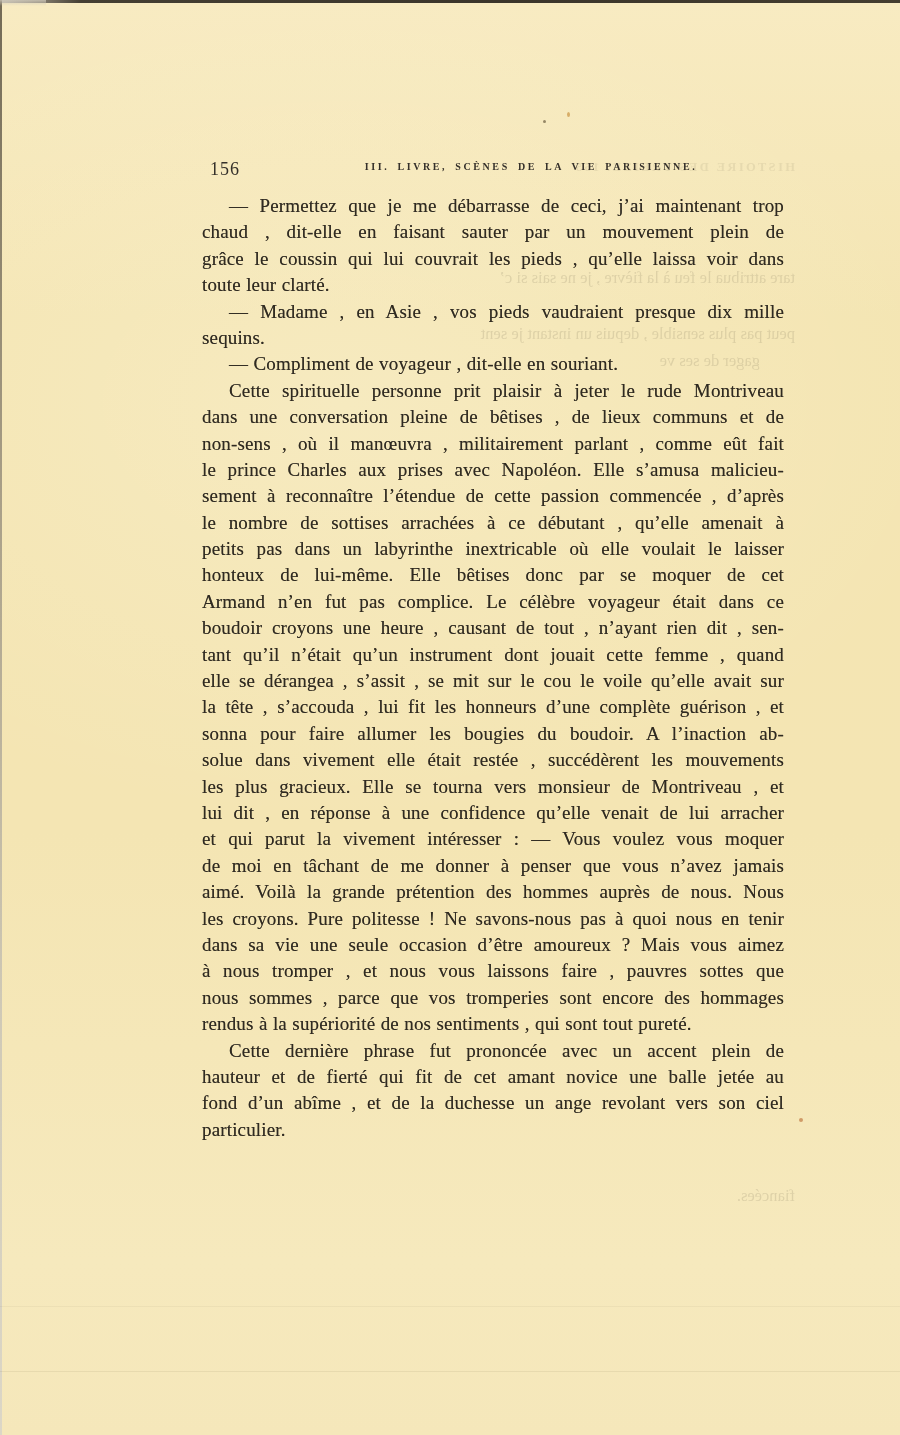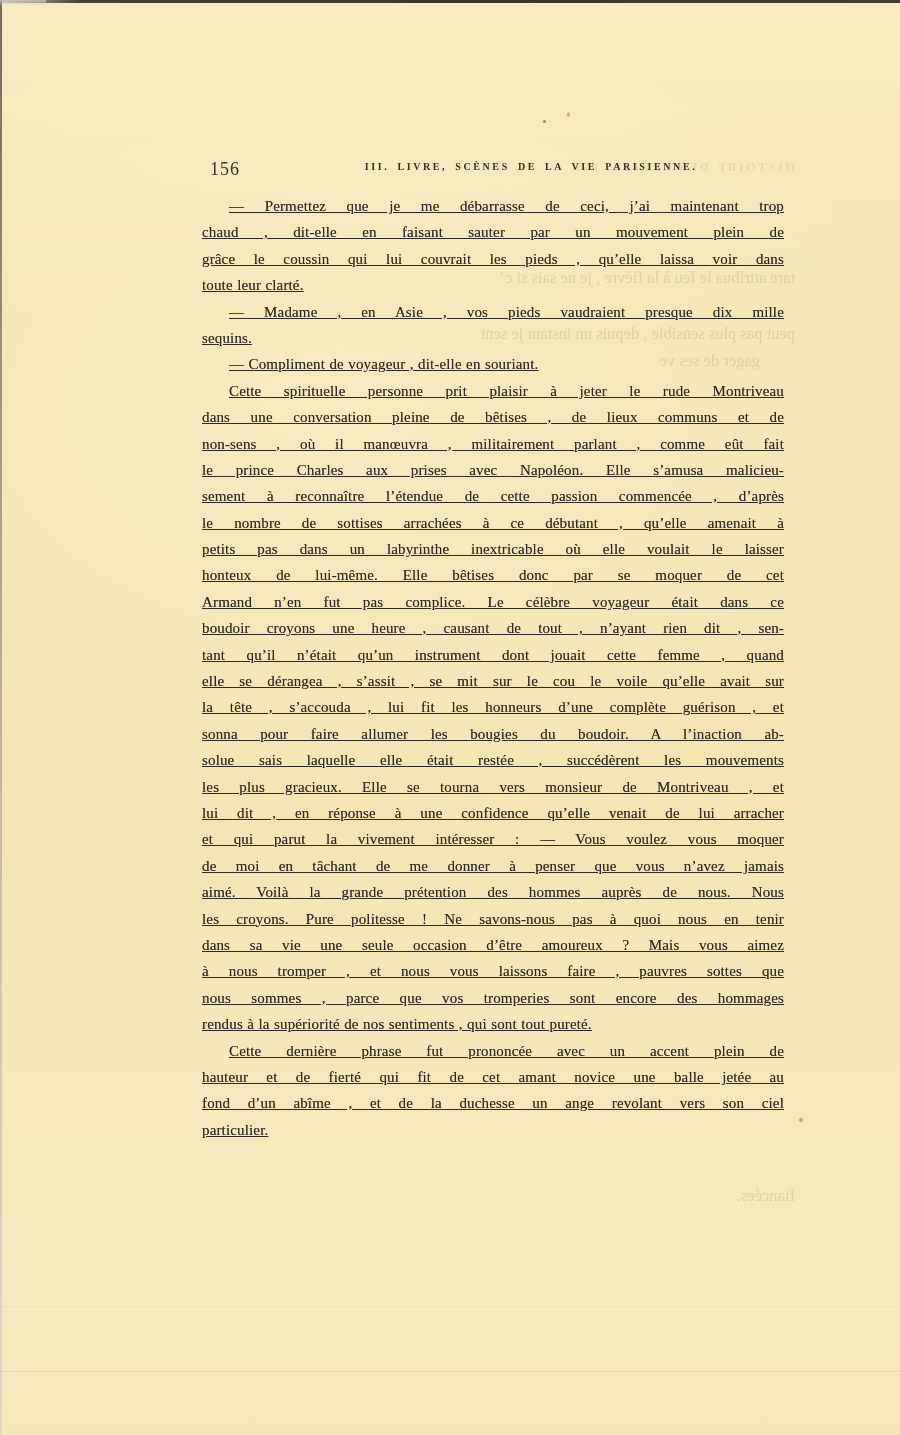--- a/index.html
+++ b/index.html
@@ -45,32 +45,31 @@
     text-align: center;
     font-size: 10px; font-weight: bold; letter-spacing: 2.6px;
     word-spacing: 3px;
     color: #35302a;
   }
   
   .text-block {
     position: absolute; top: 193px; left: 202px; width: 582px;
   }
   .line {
-    font-size: 15px;
+    font-size: 19px;
     line-height: 26.4px;
     height: 26.4px;
     text-align: justify;
     text-align-last: justify;
     word-spacing: 0.5px;
     letter-spacing: 0.15px;
     white-space: normal;
     overflow: hidden;
     color: #2f2a21;
     text-shadow: 0 0 0.4px rgba(47,42,33,0.55);
-    text-decoration: underline;
   }
   .line.end { text-align-last: left; }
   .line.indent { text-indent: 27px; }
   
   .ghost {
     position: absolute;
     transform: scaleX(-1);
     color: rgba(118,110,84,0.55);
     opacity: 0.34;
     filter: blur(0.5px);
@@ -129,21 +128,21 @@
     <div class="line">sement à reconnaître l’étendue de cette passion commencée , d’après</div>
     <div class="line">le nombre de sottises arrachées à ce débutant , qu’elle amenait à</div>
     <div class="line">petits pas dans un labyrinthe inextricable où elle voulait le laisser</div>
     <div class="line">honteux de lui-même. Elle bêtises donc par se moquer de cet</div>
     <div class="line">Armand n’en fut pas complice. Le célèbre voyageur était dans ce</div>
     <div class="line">boudoir croyons une heure , causant de tout , n’ayant rien dit , sen-</div>
     <div class="line">tant qu’il n’était qu’un instrument dont jouait cette femme , quand</div>
     <div class="line">elle se dérangea , s’assit , se mit sur le cou le voile qu’elle avait sur</div>
     <div class="line">la tête , s’accouda , lui fit les honneurs d’une complète guérison , et</div>
     <div class="line">sonna pour faire allumer les bougies du boudoir. A l’inaction ab-</div>
-    <div class="line">solue sais laquelle elle était restée , succédèrent les mouvements</div>
+    <div class="line">solue dans vivement elle était restée , succédèrent les mouvements</div>
     <div class="line">les plus gracieux. Elle se tourna vers monsieur de Montriveau , et</div>
     <div class="line">lui dit , en réponse à une confidence qu’elle venait de lui arracher</div>
     <div class="line">et qui parut la vivement intéresser : — Vous voulez vous moquer</div>
     <div class="line">de moi en tâchant de me donner à penser que vous n’avez jamais</div>
     <div class="line">aimé. Voilà la grande prétention des hommes auprès de nous. Nous</div>
     <div class="line">les croyons. Pure politesse ! Ne savons-nous pas à quoi nous en tenir</div>
     <div class="line">dans sa vie une seule occasion d’être amoureux ? Mais vous aimez</div>
     <div class="line">à nous tromper , et nous vous laissons faire , pauvres sottes que</div>
     <div class="line">nous sommes , parce que vos tromperies sont encore des hommages</div>
     <div class="line end">rendus à la supériorité de nos sentiments , qui sont tout pureté.</div>

